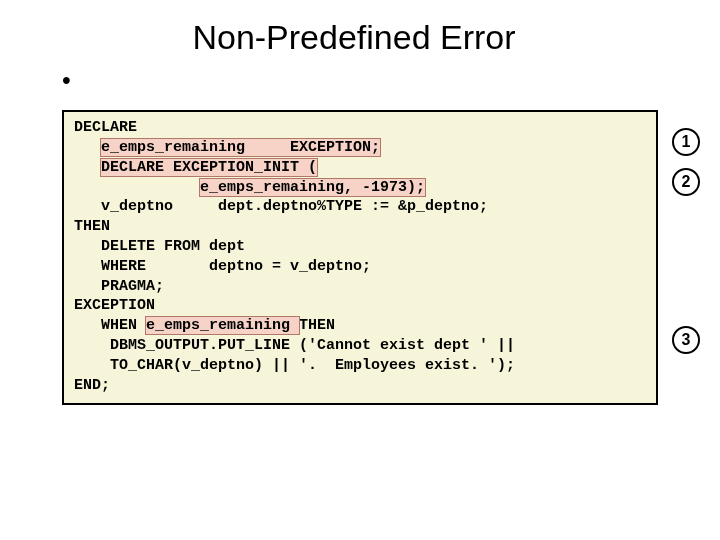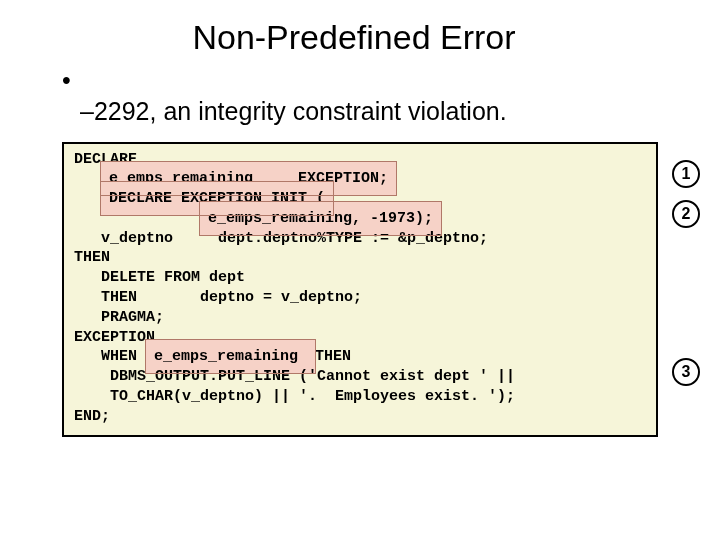--- a/index.html
+++ b/index.html
@@ -38,21 +38,21 @@
     font-size: 15px;
     font-weight: bold;
     line-height: 1.32;
     white-space: pre;
     position: relative;
   }
   .hl {
     background: #f6d2c7;
     outline: 1px solid #b07868;
     display: inline;
-    padding: 8px;
+    padding: 0;
   }
   .annot {
     position: absolute;
     left: 100%;
     margin-left: 14px;
     width: 28px;
     height: 28px;
     border: 2px solid #000;
     border-radius: 50%;
     background: #fff;
@@ -70,34 +70,33 @@
 </head>
 <body>
 
 <div class="title">Non-Predefined Error</div>
 
 <div class="bullet-block">
   <div class="bullet-row">
     <div class="bullet-dot">•</div>
     <div class="bullet-text">
       <br>
-      <span>–2292, an integrity constraint violation.</span>
     </div>
   </div>
 </div>
 
 <div class="code-wrap">
   <div class="code-box"><span>DECLARE</span>
 <span>   </span><span class="hl">e_emps_remaining     EXCEPTION;</span>
 <span>   </span><span class="hl">DECLARE EXCEPTION_INIT (</span>
 <span>              </span><span class="hl">e_emps_remaining, -1973);</span>
 <span>   v_deptno     dept.deptno%TYPE := &amp;p_deptno;</span>
 <span>THEN</span>
 <span>   DELETE FROM dept</span>
-<span>   THEN       deptno = v_deptno;</span>
+<span>   WHERE       deptno = v_deptno;</span>
 <span>   PRAGMA;</span>
 <span>EXCEPTION</span>
 <span>   WHEN </span><span class="hl">e_emps_remaining </span><span>THEN</span>
 <span>    DBMS_OUTPUT.PUT_LINE ('Cannot exist dept ' ||</span>
 <span>    TO_CHAR(v_deptno) || '.  Employees exist. ');</span>
 <span>END;</span></div>
 
   <div class="annot a1">1</div>
   <div class="annot a2">2</div>
   <div class="annot a3">3</div>

